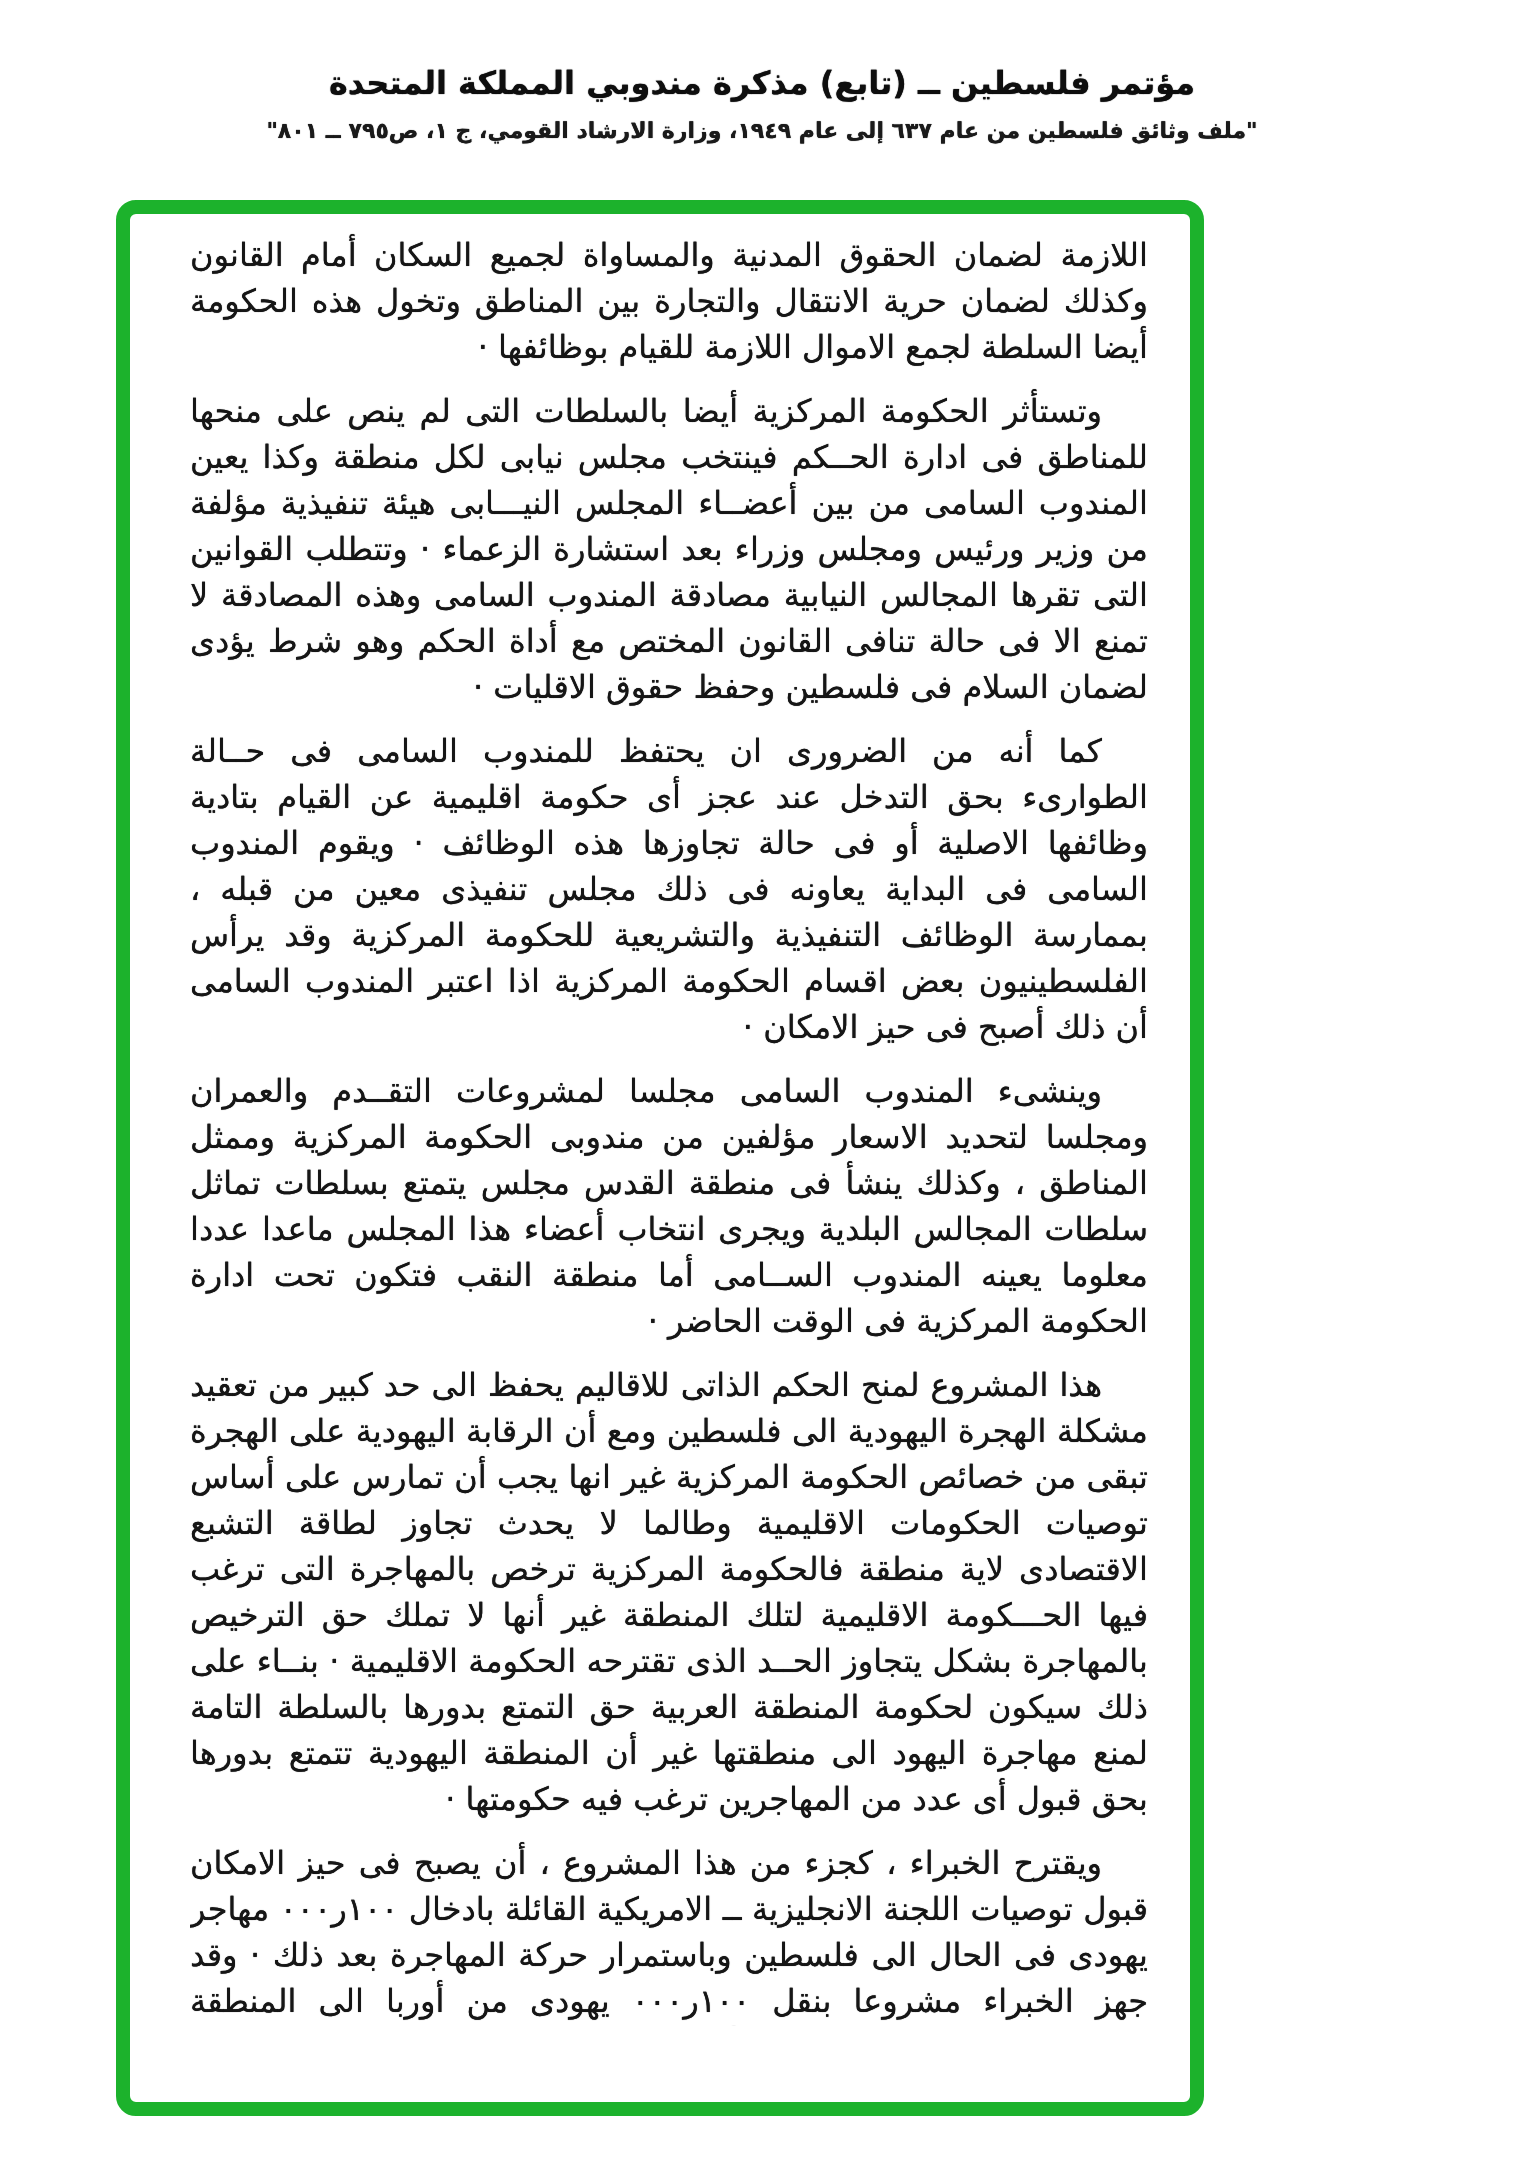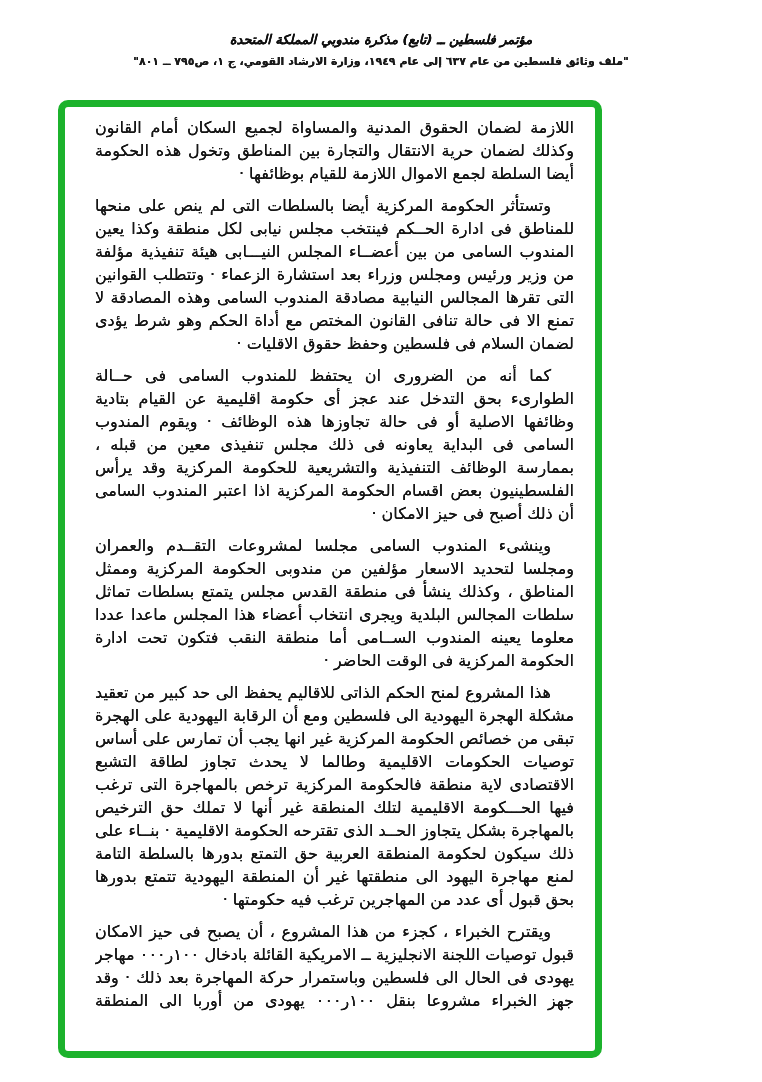--- a/index.html
+++ b/index.html
@@ -17,25 +17,24 @@
   .page-header {
     position: absolute;
     top: 32px;
     left: 0;
     width: 762px;
     text-align: center;
     direction: rtl;
     color: #0e0e0e;
   }
   .doc-title {
-    font-size: 13px;
+    font-size: 16px;
     font-weight: bold;
     letter-spacing: 0.2px;
     text-shadow: 0 0 0.5px #000;
-    font-style: italic;
   }
   .doc-source {
     font-size: 11px;
     font-weight: bold;
     margin-top: 8px;
     color: #1a1a1a;
     text-shadow: 0 0 0.4px #000;
   }
   .green-frame {
     position: absolute;

